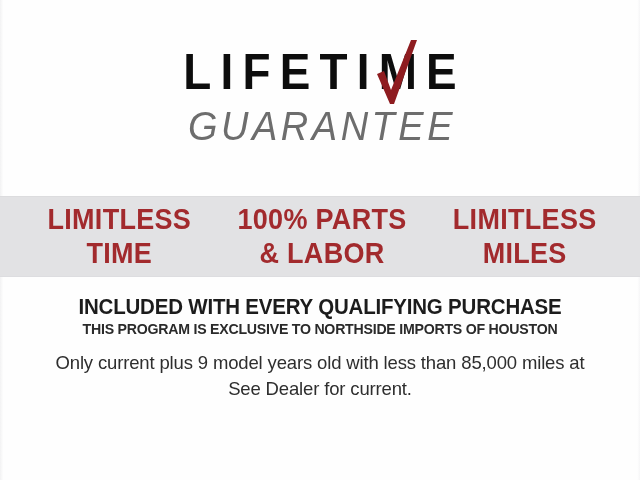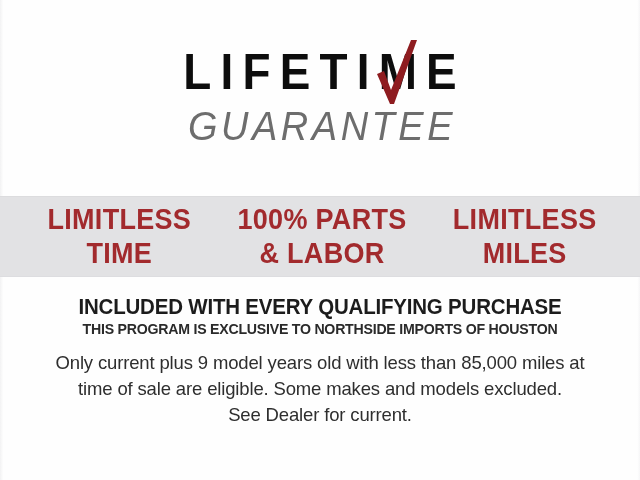--- a/index.html
+++ b/index.html
@@ -181,17 +181,16 @@
       <span class="l2">MILES</span>
     </div>
   </div>
 
   <div class="headline">INCLUDED WITH EVERY QUALIFYING PURCHASE</div>
 
   <div class="subhead">THIS PROGRAM IS EXCLUSIVE TO NORTHSIDE IMPORTS OF HOUSTON</div>
 
   <div class="disclaimer">
     <span class="dline">Only current plus 9 model years old with less than 85,000 miles at</span>
-    <span class="dline">time of sale are eligible. Some makes and models excluded.</span>
     <span class="dline">See Dealer for current.</span>
   </div>
 
 </div>
 
 </body></html>

